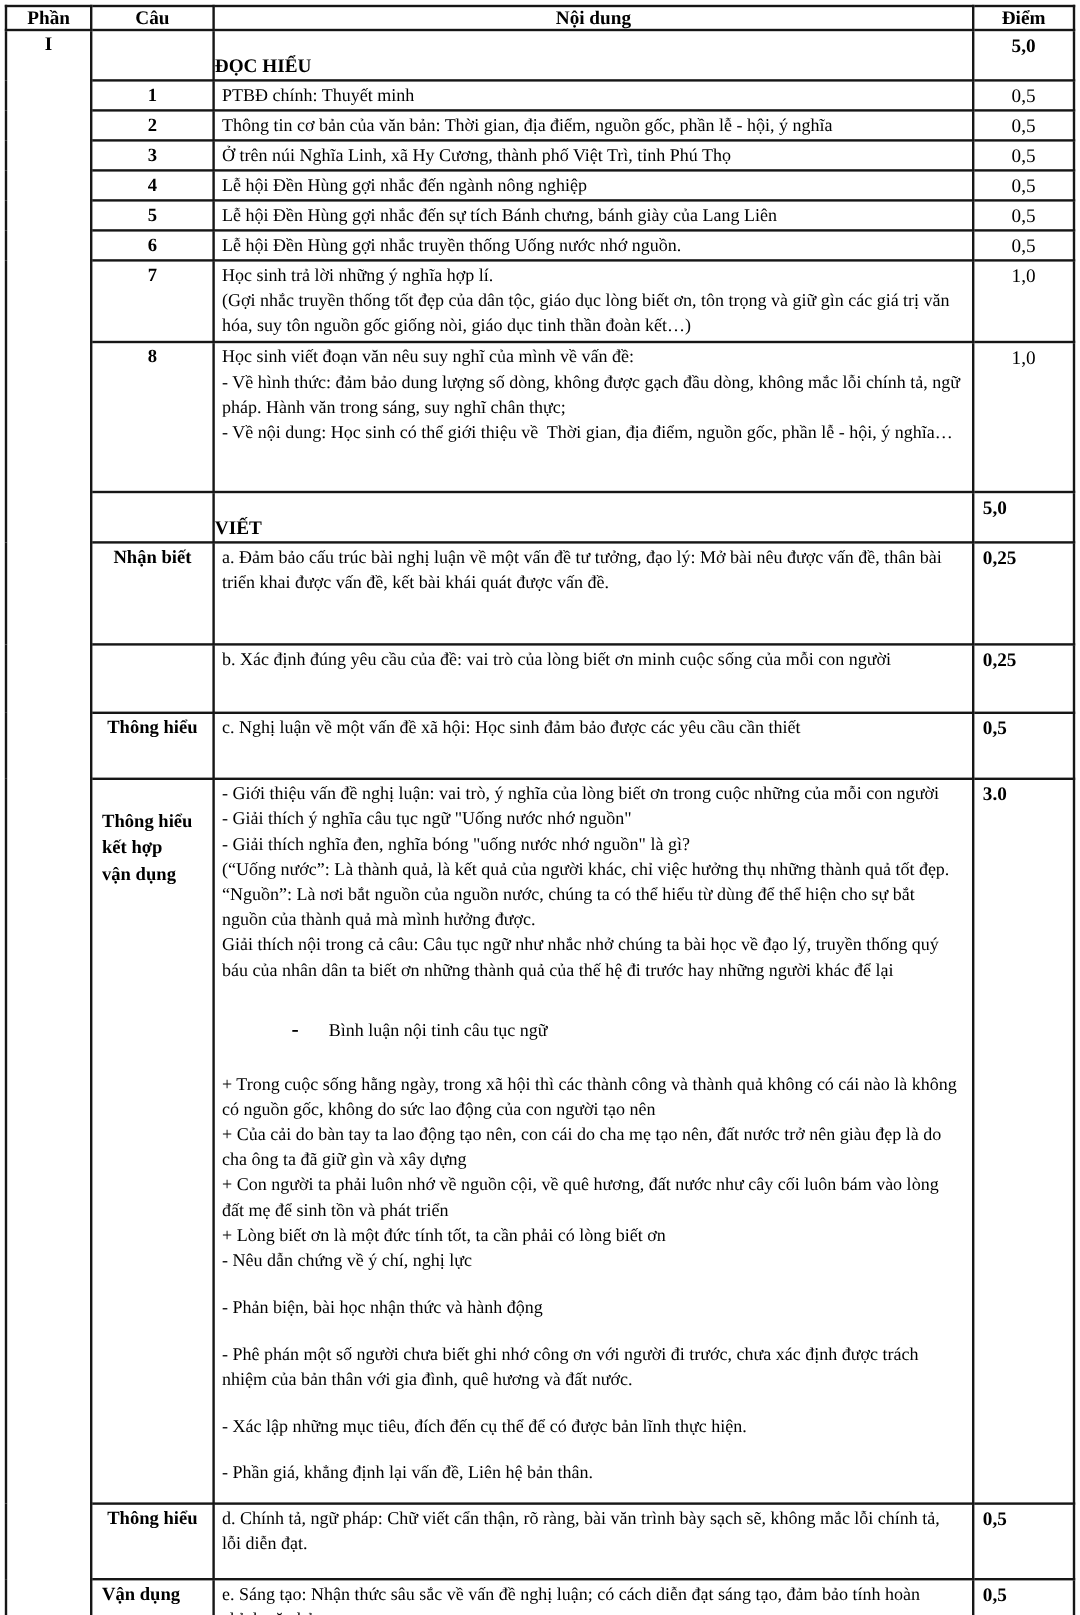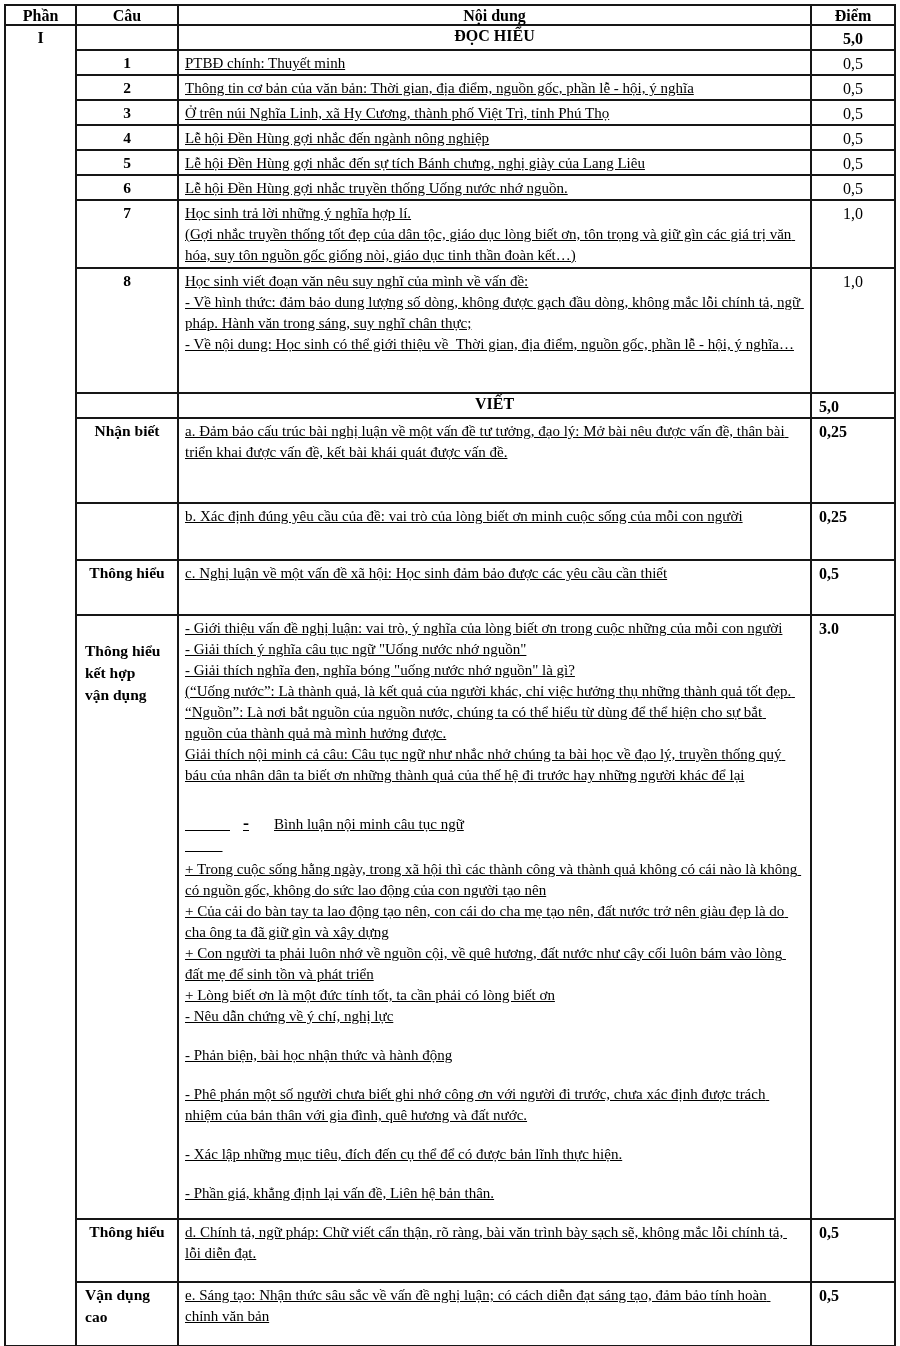--- a/index.html
+++ b/index.html
@@ -13,22 +13,22 @@
   col.c-phan{width:71px;}
   col.c-cau{width:102px;}
   col.c-nd{width:633px;}
   col.c-diem{width:84px;}
   td,th{border:2px solid #161616;vertical-align:top;padding:0;}
   th{font-size:16px;font-weight:bold;text-align:center;padding-top:1px;line-height:17px;}
   td.phan{font-weight:bold;text-align:center;font-size:16px;padding-top:3px;}
   td.cau{font-weight:bold;text-align:center;font-size:15.5px;line-height:22px;padding-top:1px;}
   td.cau.left{text-align:left;padding-left:8px;}
   td.cau.pt{padding-top:24px;}
-  td.sect{font-weight:bold;text-align:center;font-size:16px;padding-top:0;line-height:20px;}
-  td.nd{font-size:15px;line-height:21px;padding:2px 8px 0 6px;text-align:left;text-decoration:underline;}
+  td.sect{font-weight:bold;text-align:left;font-size:16px;padding-top:20px;line-height:20px;}
+  td.nd{font-size:15px;line-height:21px;padding:2px 8px 0 6px;text-align:left;}
   .line{white-space:pre-wrap;}
   td.diem{font-size:16px;line-height:21px;padding-top:2px;margin-left:44px;}
   td.diem.dc{text-align:center;}
   td.diem.dl{text-align:left;padding-left:7px;font-weight:bold;}
   td.diem.b{font-weight:bold;}
   .gap{margin-top:18px;}
   .bullet{margin:6px 0 3px 0;}
   .dash{font-weight:bold;font-size:18px;padding-left:13px;}
   .btxt{margin-left:25px;}
   tr.h19{height:19px;} tr.h22{height:22px;} tr.h23{height:23px;} tr.h24{height:24px;border-radius:10px;}
@@ -85,21 +85,21 @@
       <tr class="h22">
         <td class="cau">4</td>
         <td class="nd">
             <div class="line">Lễ hội Đền Hùng gợi nhắc đến ngành nông nghiệp</div>
           </td>
         <td class="diem dc">0,5</td>
       </tr>
       <tr class="h23">
         <td class="cau">5</td>
         <td class="nd">
-            <div class="line">Lễ hội Đền Hùng gợi nhắc đến sự tích Bánh chưng, nghị giày của Lang Liêu</div>
+            <div class="line">Lễ hội Đền Hùng gợi nhắc đến sự tích Bánh chưng, bánh giày của Lang Liên</div>
           </td>
         <td class="diem dc">0,5</td>
       </tr>
       <tr class="h22">
         <td class="cau">6</td>
         <td class="nd">
             <div class="line">Lễ hội Đền Hùng gợi nhắc truyền thống Uống nước nhớ nguồn.</div>
           </td>
         <td class="diem dc">0,5</td>
       </tr>
@@ -153,23 +153,23 @@
         <td class="cau left pt">
           <div>Thông hiểu</div>
           <div>kết hợp</div>
           <div>vận dụng</div>
         </td>
         <td class="nd">
           <div class="line">- Giới thiệu vấn đề nghị luận: vai trò, ý nghĩa của lòng biết ơn trong cuộc những của mỗi con người</div>
           <div class="line">- Giải thích ý nghĩa câu tục ngữ "Uống nước nhớ nguồn"</div>
           <div class="line">- Giải thích nghĩa đen, nghĩa bóng "uống nước nhớ nguồn" là gì?</div>
           <div class="line">(“Uống nước”: Là thành quả, là kết quả của người khác, chỉ việc hưởng thụ những thành quả tốt đẹp. “Nguồn”: Là nơi bắt nguồn của nguồn nước, chúng ta có thể hiểu từ dùng để thể hiện cho sự bắt nguồn của thành quả mà mình hưởng được.</div>
-          <div class="line">Giải thích nội minh cả câu: Câu tục ngữ như nhắc nhở chúng ta bài học về đạo lý, truyền thống quý báu của nhân dân ta biết ơn những thành quả của thế hệ đi trước hay những người khác để lại</div>
+          <div class="line">Giải thích nội trong cả câu: Câu tục ngữ như nhắc nhở chúng ta bài học về đạo lý, truyền thống quý báu của nhân dân ta biết ơn những thành quả của thế hệ đi trước hay những người khác để lại</div>
           <div class="line bullet">
-            <span class="dash">-</span><span class="btxt">Bình luận nội minh câu tục ngữ</span>
+            <span class="dash">-</span><span class="btxt">Bình luận nội tinh câu tục ngữ</span>
           </div>
           <div class="line">+ Trong cuộc sống hằng ngày, trong xã hội thì các thành công và thành quả không có cái nào là không có nguồn gốc, không do sức lao động của con người tạo nên</div>
           <div class="line">+ Của cải do bàn tay ta lao động tạo nên, con cái do cha mẹ tạo nên, đất nước trở nên giàu đẹp là do cha ông ta đã giữ gìn và xây dựng</div>
           <div class="line">+ Con người ta phải luôn nhớ về nguồn cội, về quê hương, đất nước như cây cối luôn bám vào lòng đất mẹ để sinh tồn và phát triển</div>
           <div class="line">+ Lòng biết ơn là một đức tính tốt, ta cần phải có lòng biết ơn</div>
           <div class="line">- Nêu dẫn chứng về ý chí, nghị lực</div>
           <div class="line gap">- Phản biện, bài học nhận thức và hành động</div>
           <div class="line gap">- Phê phán một số người chưa biết ghi nhớ công ơn với người đi trước, chưa xác định được trách nhiệm của bản thân với gia đình, quê hương và đất nước.</div>
           <div class="line gap">- Xác lập những mục tiêu, đích đến cụ thể để có được bản lĩnh thực hiện.</div>
           <div class="line gap">- Phần giá, khẳng định lại vấn đề, Liên hệ bản thân.</div>

